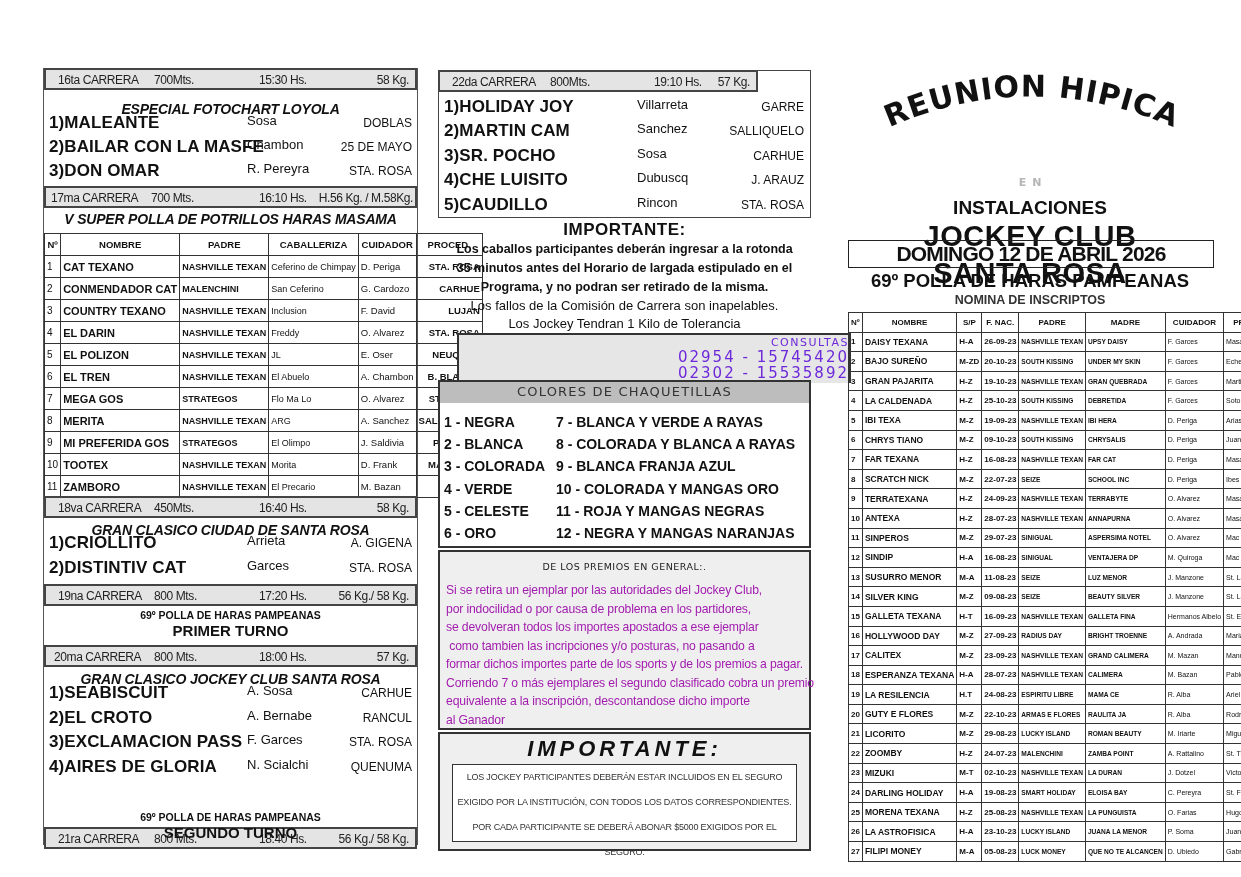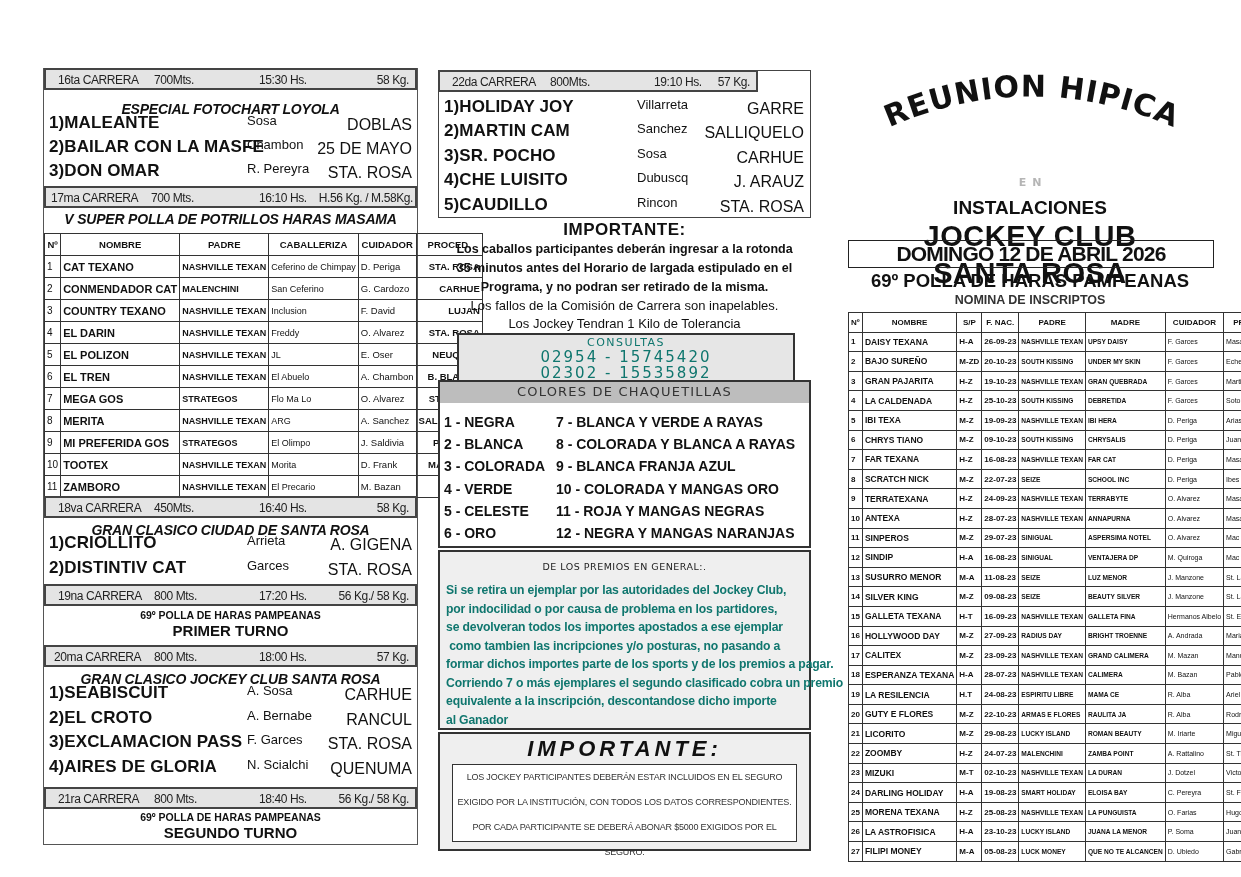--- a/index.html
+++ b/index.html
@@ -19,21 +19,21 @@
   .racehdr .d { left: 108px; }
   .racehdr .t { left: 213px; }
   .racehdr .k { right: 6px; }
   .subtitle {
     position: absolute; left: 0; width: 373px; text-align: center;
     font-weight: bold; font-style: italic; font-size: 14px; letter-spacing: -0.2px;
   }
   .entry { position: absolute; left: 0; width: 373px; height: 24px; }
   .entry .h { position: absolute; left: 5px; top: 0; font-weight: bold; font-size: 17px; letter-spacing: 0.1px; }
   .entry .j { position: absolute; left: 203px; top: 0; font-size: 13px; }
-  .entry .p { position: absolute; right: 5px; top: 3px; font-size: 16px; }
+  .entry .p { position: absolute; right: 5px; top: 3px; font-size: 12px; }
   .polla-t { position: absolute; left: 0; width: 373px; text-align: center; font-weight: bold; font-size: 10.5px; }
   .turno   { position: absolute; left: 0; width: 373px; text-align: center; font-weight: bold; font-size: 15px; }
 
   table.t17 { position: absolute; left: 0; top: 164px; width: 373px; border-collapse: collapse; }
   table.t17 td, table.t17 th {
     border: 1px solid #333; font-size: 10px; height: 22px; padding: 0 2px;
     font-family: "Liberation Sans Narrow", "Liberation Sans", sans-serif; white-space: nowrap; overflow: hidden;
   }
   table.t17 th { font-weight: bold; font-size: 9.5px; text-align: center; }
   table.t17 td.nm { font-weight: bold; font-size: 11px; }
@@ -47,40 +47,40 @@
   .col2top .racehdr { left: -1px; top: -1px; width: 320px; }
   .col2top .entry { width: 370px; }
   .col2top .entry .j { left: 198px; }
 
   .imp1 { position: absolute; left: 438px; top: 220px; width: 373px; text-align: center; }
   .imp1 .ttl { font-weight: bold; font-size: 17px; letter-spacing: 0.5px; }
   .imp1 .b { font-weight: bold; font-size: 12.5px; line-height: 19px; }
   .imp1 .r { font-size: 13px; line-height: 18px; }
 
   .consultas {
-    position: absolute; left: 457px; top: 333px; width: 338px; height: 50px;
+    position: absolute; left: 457px; top: 333px; width: 394px; height: 50px;
     background: #e6e6e6; border: 2px solid #333; border-bottom: none;
-    text-align: center; font-family: "DejaVu Sans", sans-serif; color: #0f766e;
+    text-align: right; font-family: "DejaVu Sans", sans-serif; color: #6d28d9;
   }
   .consultas .c1 { font-size: 11px; letter-spacing: 1.5px; margin-top: 1px; }
   .consultas .c2 { font-size: 15px; letter-spacing: 2px; line-height: 16px; }
 
   .colores { position: absolute; left: 438px; top: 380px; width: 373px; height: 168px; border: 2px solid #333; background: #fff; }
   .colores .hd {
     height: 21px; background: #bdbdbd; text-align: center;
     font-family: "DejaVu Sans", sans-serif; font-size: 13px; letter-spacing: 1.2px; color: #333; padding-top: 2px;
   }
   .colores ul { list-style: none; position: absolute; top: 32px; font-weight: bold; font-size: 14px; }
   .colores ul li { height: 22.2px; white-space: nowrap; }
   .colores ul.l { left: 4px; }
   .colores ul.r { left: 116px; }
 
   .premios { position: absolute; left: 438px; top: 550px; width: 373px; height: 180px; border: 2px solid #333; background: #efefef; }
   .premios .hd { text-align: center; font-family: "DejaVu Sans", sans-serif; font-size: 9.5px; letter-spacing: 0.5px; margin-top: 9px; color: #222; }
-  .premios .body { margin: 9px 0 0 6px; font-size: 12.2px; line-height: 18.5px; color: #0f766e; white-space: nowrap; letter-spacing: -0.15px; font-weight: bold; }
+  .premios .body { margin: 9px 0 0 6px; font-size: 12.2px; line-height: 18.5px; color: #a21caf; white-space: nowrap; letter-spacing: -0.15px; }
 
   .imp2 { position: absolute; left: 438px; top: 732px; width: 373px; height: 119px; border: 2px solid #333; background: #efefef; }
   .imp2 .ttl { text-align: center; font-weight: bold; font-style: italic; font-size: 22px; letter-spacing: 4px; margin-top: 2px; }
   .imp2 .inner {
     position: absolute; left: 12px; top: 30px; width: 345px; height: 78px;
     background: #fff; border: 1.5px solid #333; text-align: center;
     font-family: "Liberation Sans Narrow", "Liberation Sans", sans-serif; font-size: 9px; color: #333;
   }
   .imp2 .inner div { height: 25px; line-height: 25px; letter-spacing: -0.2px; }
 
@@ -300,21 +300,21 @@
     <span class="h">3)EXCLAMACION PASS</span>
     <span class="j">F. Garces</span>
     <span class="p">STA. ROSA</span>
   </div>
   <div class="entry" style="top:688px;">
     <span class="h">4)AIRES DE GLORIA</span>
     <span class="j">N. Scialchi</span>
     <span class="p">QUENUMA</span>
   </div>
 
-  <div class="racehdr" style="top:718px;padding-left:37px;">
+  <div class="racehdr" style="top:758px;padding-left:37px;">
     <span class="n">21ra CARRERA</span>
     <span class="d">800 Mts.</span>
     <span class="t">18:40 Hs.</span>
     <span class="k">56 Kg./ 58 Kg.</span>
   </div>
   <div class="polla-t" style="top:742px;">69º POLLA DE HARAS PAMPEANAS</div>
   <div class="turno" style="top:755px;">SEGUNDO TURNO</div>
 </div>
 
 <div class="col2top">

